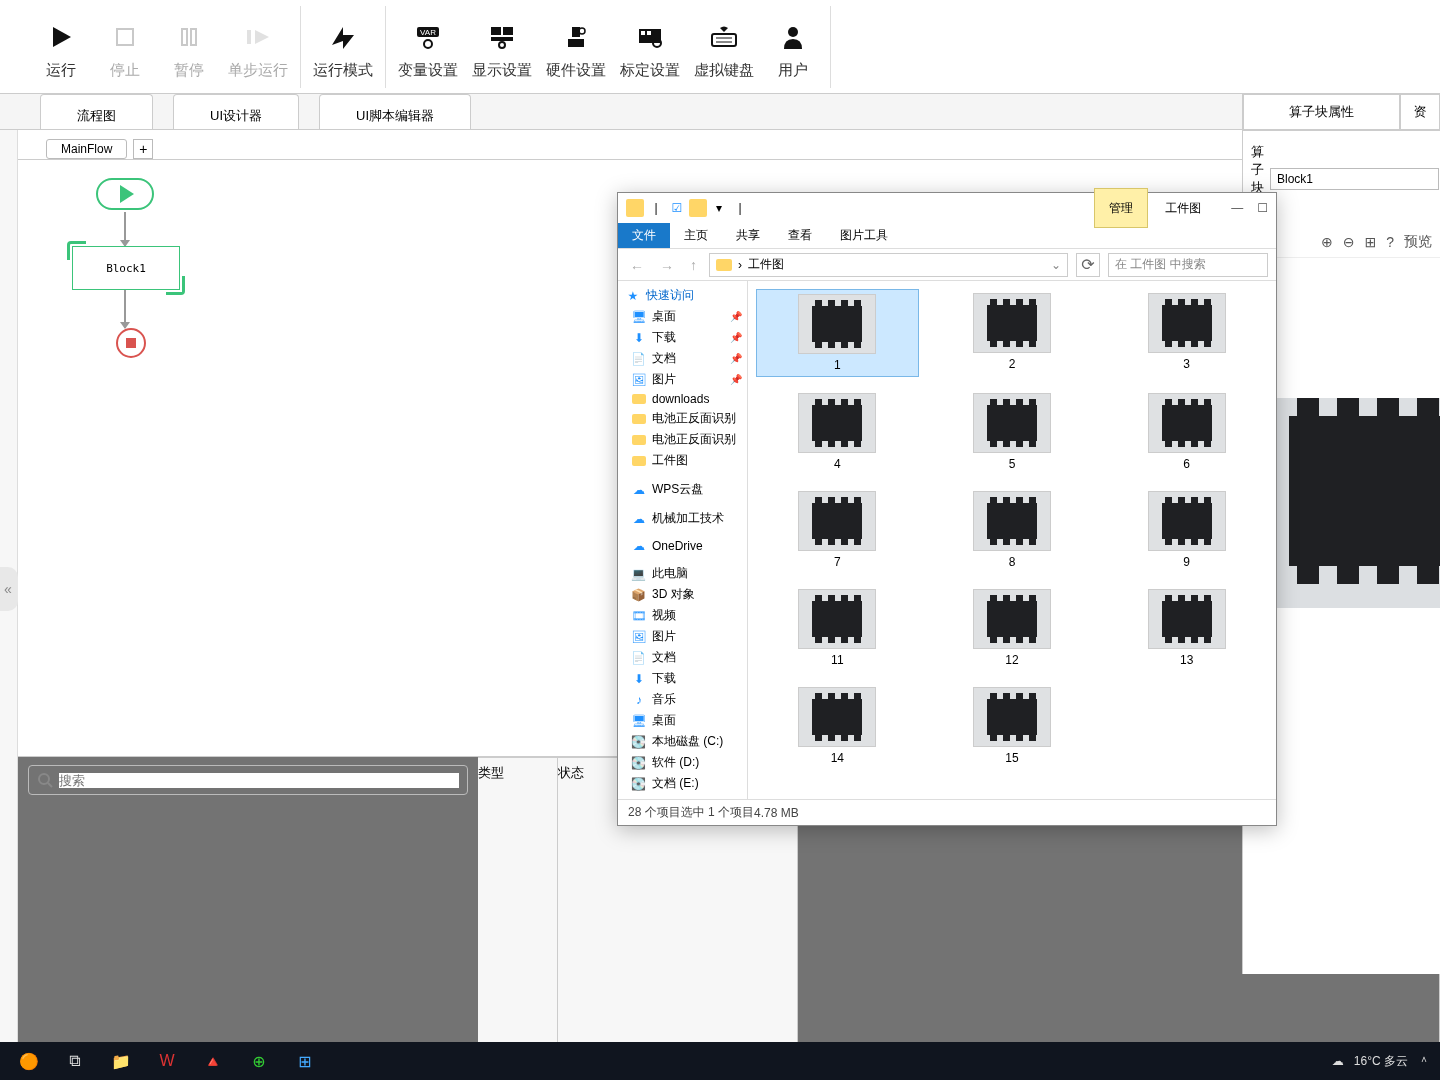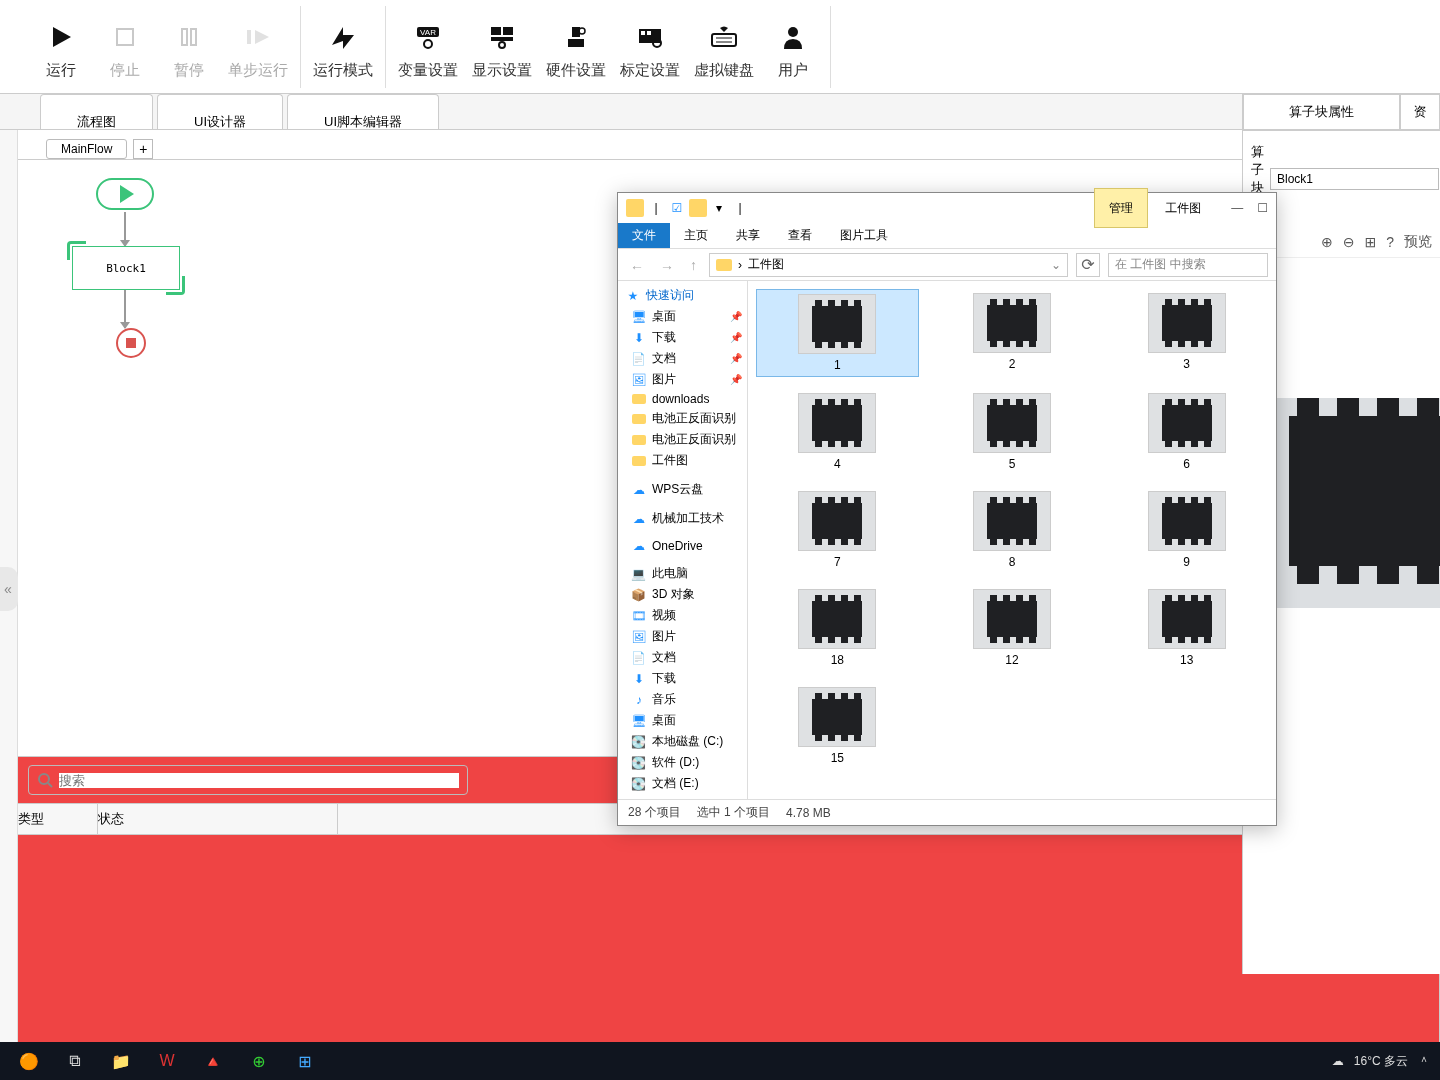--- a/index.html
+++ b/index.html
@@ -13,21 +13,21 @@
 .toolbar-group { display: flex; gap: 14px; border-right: 1px solid #ddd; padding: 0 12px; height: 82px; align-items: center; }
 .toolbar-btn { display: flex; flex-direction: column; align-items: center; justify-content: flex-start; width: 50px; cursor: pointer; padding-top: 8px; }
 .toolbar-btn.wide { width: 60px; }
 .toolbar-icon { width: 28px; height: 28px; display: flex; align-items: center; justify-content: center; font-size: 24px; }
 .toolbar-lbl { font-size: 15px; color: #333; margin-top: 10px; white-space: nowrap; }
 .toolbar-btn.disabled .toolbar-icon { opacity: 0.35; }
 .toolbar-btn.disabled .toolbar-lbl { color: #aaa; }
 
 
 .main-tabs { height: 36px; background: #f5f5f5; display: flex; padding-left: 40px; border-bottom: 1px solid #ccc; }
-.main-tab { padding: 10px 36px; line-height: 34px; font-size: 13px; border: 1px solid #ccc; border-bottom: none; background: #fff; margin-right: 4px; border-radius: 4px 4px 0 0; }
+.main-tab { padding: 4px 36px; line-height: 34px; font-size: 13px; border: 1px solid #ccc; border-bottom: none; background: #fff; margin-right: 20px; border-radius: 4px 4px 0 0; }
 .main-tab.active { background: #fff; }
 
 
 .workspace { display: flex; height: calc(100% - 130px); }
 .left-strip { width: 18px; background: #f7f7f7; border-right: 1px solid #ddd; position: relative; }
 .left-expander { position: absolute; left: -2px; top: 46%; width: 20px; height: 44px; background: #e8e8e8; border-radius: 0 10px 10px 0; display: flex; align-items: center; justify-content: center; color: #888; font-size: 14px; }
 
 .center { flex: 1; display: flex; flex-direction: column; border-right: 1px solid #ccc; }
 .flow-tabs { height: 30px; background: #fff; border-bottom: 1px solid #ccc; display: flex; align-items: flex-end; padding-left: 28px; position: relative; }
 .flow-tab { border: 1px solid #bbb; padding: 2px 14px; font-size: 12px; border-radius: 3px; background: #fff; }
@@ -43,21 +43,21 @@
 .node-stop { position: absolute; left: 98px; top: 168px; width: 30px; height: 30px; border: 2px solid #d9534f; border-radius: 50%; display: flex; align-items: center; justify-content: center; }
 .node-stop::after { content: ''; width: 10px; height: 10px; background: #d9534f; }
 .edge { position: absolute; background: #999; width: 2px; }
 .edge.e1 { left: 106px; top: 52px; height: 34px; }
 .edge.e2 { left: 106px; top: 130px; height: 38px; }
 .arrow { position: absolute; width: 0; height: 0; border-left: 5px solid transparent; border-right: 5px solid transparent; border-top: 7px solid #999; }
 .arrow.a1 { left: 102px; top: 80px; }
 .arrow.a2 { left: 102px; top: 162px; }
 
 
-.bottom-panel { height: 290px; border-top: 1px solid #ccc; background: #ef4444; display: flex; flex-direction: column; }
+.bottom-panel { height: 290px; border-top: 1px solid #ccc; background: #737373; display: flex; flex-direction: row; }
 .search-row { padding: 8px 10px; }
 .search-box { width: 440px; height: 30px; border: 1px solid #bbb; border-radius: 4px; display: flex; align-items: center; padding: 0 8px; gap: 6px; }
 .search-box input { border: none; outline: none; flex: 1; font-size: 13px; }
 .var-table-head { display: flex; border-top: 1px solid #ccc; border-bottom: 1px solid #ccc; background: #f7f7f7; font-size: 13px; }
 .var-th { padding: 6px 0; text-align: left; border-right: 1px solid #ccc; }
 .var-th:nth-child(1){ width: 80px; }
 .var-th:nth-child(2){ width: 240px; }
 .var-th:nth-child(3){ width: 80px; }
 .var-body { flex: 1; }
 
@@ -114,21 +114,21 @@
 .exp-files { flex: 1; overflow-y: auto; padding: 8px; display: grid; grid-template-columns: repeat(3, 1fr); gap: 12px; align-content: start; }
 .file-item { display: flex; flex-direction: column; align-items: center; gap: 4px; padding: 4px; }
 .file-item.selected { background: #cce8ff; border: 1px solid #7ab8e8; }
 .thumb { width: 78px; height: 60px; background: #dfe1e3; border: 1px solid #ccc; display: flex; align-items: center; justify-content: center; position: relative; }
 .chip { width: 50px; height: 36px; background: #1f2023; position: relative; }
 .chip::before, .chip::after { content: ''; position: absolute; width: 50px; height: 6px; background: repeating-linear-gradient(90deg, #1f2023 0 7px, transparent 7px 13px); }
 .chip::before { top: -6px; left: 3px; }
 .chip::after { bottom: -6px; left: 3px; }
 .file-lbl { font-size: 12px; }
 
-.exp-status { height: 26px; border-top: 1px solid #ddd; display: flex; align-items: center; padding: 0 10px; gap: 16px; font-size: 12px; color: #444; }
+.exp-status { height: 26px; border-top: 1px solid #ddd; display: flex; align-items: center; padding: 0 10px; font-size: 12px; color: #444; }
 
 
 .taskbar { position: absolute; bottom: 0; left: 0; width: 100%; height: 38px; background: #10151f; display: flex; align-items: center; padding: 0 10px; gap: 8px; color: #ddd; font-size: 12px; }
 .tb-item { width: 38px; height: 30px; display: flex; align-items: center; justify-content: center; font-size: 16px; }
 .tb-right { margin-left: auto; display: flex; align-items: center; gap: 10px; }
 
 
 svg { display: block; }
 .collapse-handle { position: absolute; left: 50%; top: -14px; transform: translateX(-50%); width: 52px; height: 22px; background: #eee; border: 1px solid #ccc; border-radius: 12px; display: flex; align-items: center; justify-content: center; color: #888; }
 </style>
@@ -534,33 +534,39 @@
           <div class="file-item">
             <div class="thumb">
               <div class="chip"></div>
             </div>
             <div class="file-lbl">9</div>
           </div>
           <div class="file-item">
             <div class="thumb">
               <div class="chip"></div>
             </div>
-            <div class="file-lbl">18</div>
+            <div class="file-lbl">11</div>
           </div>
           <div class="file-item">
             <div class="thumb">
               <div class="chip"></div>
             </div>
             <div class="file-lbl">12</div>
           </div>
           <div class="file-item">
             <div class="thumb">
               <div class="chip"></div>
             </div>
             <div class="file-lbl">13</div>
+          </div>
+          <div class="file-item">
+            <div class="thumb">
+              <div class="chip"></div>
+            </div>
+            <div class="file-lbl">14</div>
           </div>
           <div class="file-item">
             <div class="thumb">
               <div class="chip"></div>
             </div>
             <div class="file-lbl">15</div>
           </div>
         </div>
     </div>
     <div class="exp-status">

